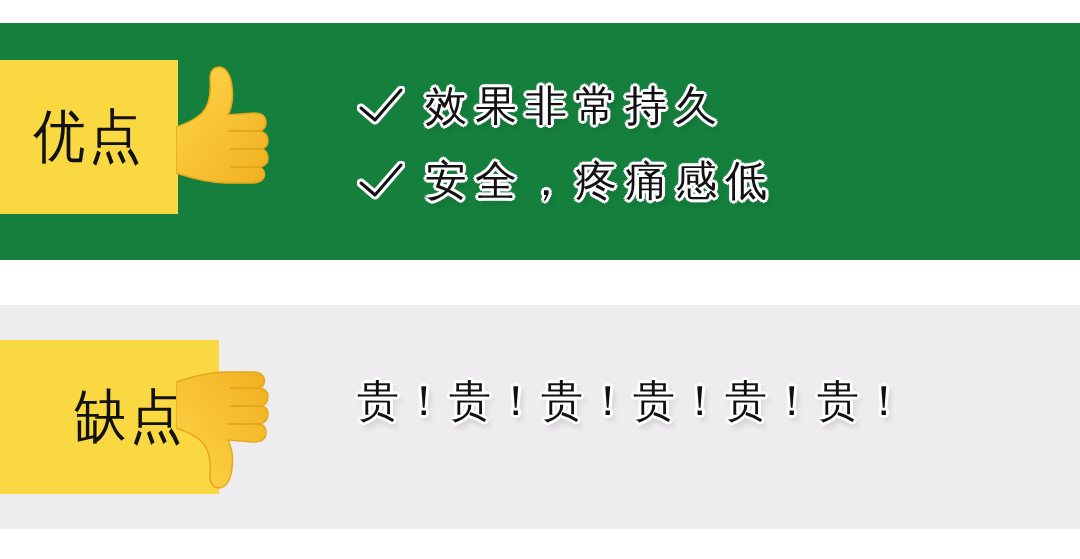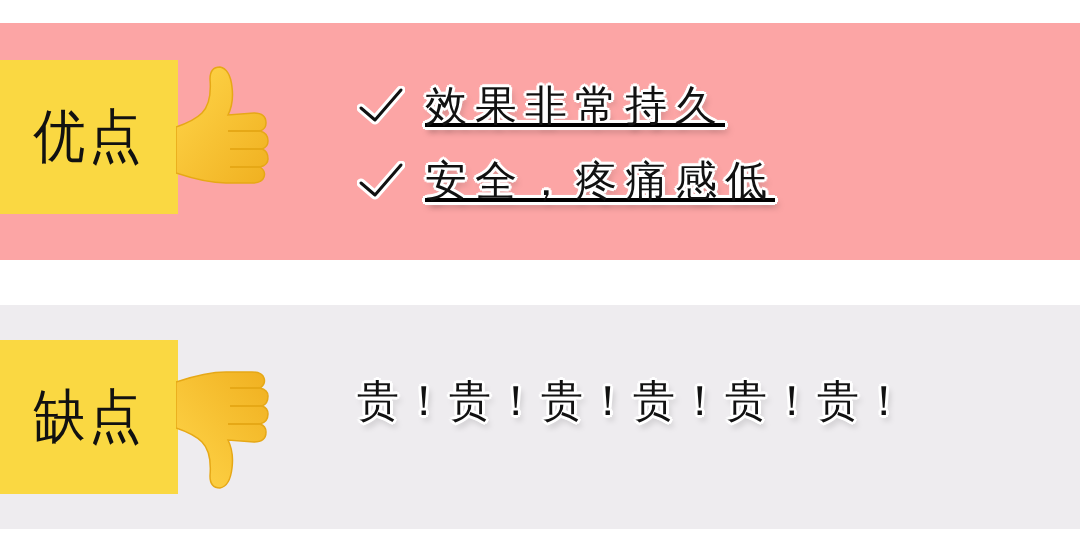--- a/index.html
+++ b/index.html
@@ -3,41 +3,41 @@
 <meta charset="utf-8">
 <style>
   html, body { margin: 0; padding: 0; }
   body {
     width: 1080px; height: 559px; background: #ffffff; position: relative; overflow: hidden;
     font-family: "DejaVu Sans", "Liberation Sans", sans-serif;
   }
   .panel {
     position: absolute; left: 0; width: 1080px; background: #eeeeee;
   }
-  .panel.pros { top: 23px; height: 237px; background: #fca5a5; }
+  .panel.pros { top: 23px; height: 237px; background: #15803d; }
   .panel.cons { top: 305px; height: 224px; background: #eeecef; }
   .label-box {
     position: absolute; left: 0; width: 178px; height: 154px;
     background: #fad842; display: flex; align-items: center; justify-content: center;
   }
   .pros .label-box { top: 37px; }
-  .cons .label-box { top: 35px; }
+  .cons .label-box { top: 35px; padding-left: 41px; }
   .label-text {
     font-size: 58px; font-weight: normal; color: #111; letter-spacing: 4px;
     transform: scaleX(0.9); font-family: "DejaVu Sans", sans-serif;
   }
   .thumb {
     position: absolute; left: 176px; width: 100px; height: 130px;
   }
   .pros .thumb { top: 42px; }
   .cons .thumb { top: 55px; }
   .points {
     position: absolute; left: 357px;
   }
-  .pros .points { top: 52px; text-decoration: underline; }
+  .pros .points { top: 52px; }
   .point {
     display: flex; align-items: center; height: 62px; margin-bottom: 13px;
   }
   .check {
     width: 48px; height: 40px; margin-right: 20px;
   }
   .ptext, .cons-text {
     font-size: 42px; color: #111; letter-spacing: 8px;
     text-shadow:
       0 0 3px #fff, 0 0 4px #fff, 2px 2px 0 #fff, -2px -2px 0 #fff, 2px -2px 0 #fff, -2px 2px 0 #fff,

